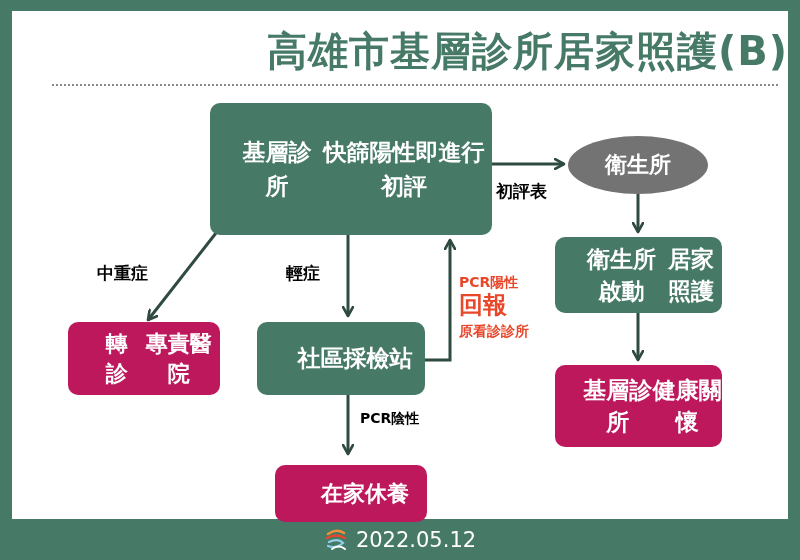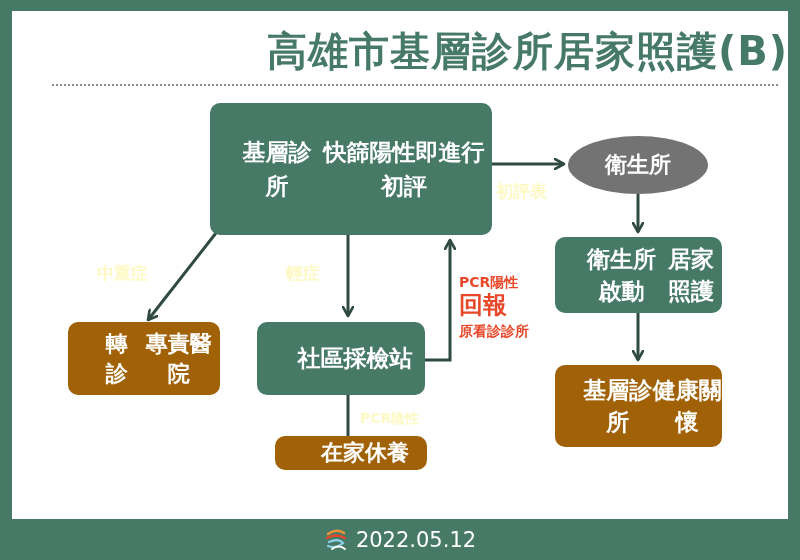--- a/index.html
+++ b/index.html
@@ -37,32 +37,32 @@
       flex-direction: row;
       align-items: center;
       justify-content: center;
       text-align: center;
       color: #ffffff;
       font-weight: bold;
       border-radius: 10px;
       padding-left: 28px;
     }
     .box.green { background: #467a67; }
-    .box.orange { background: #a16207; }
+    .box.orange { background: #be185d; }
     .box span { display: block; }
     .ellipse {
       position: absolute;
       background: #737373;
       border-radius: 50%;
       display: flex; align-items: center; justify-content: center;
       color: #fff; font-weight: bold;
     }
     .label {
       position: absolute;
-      color: #fef9c3;
+      color: #000000;
       font-weight: bold;
       white-space: nowrap;
     }
     .red-label {
       position: absolute;
       color: #e8472a;
       font-weight: bold;
       white-space: nowrap;
       text-align: left;
     }
@@ -126,21 +126,21 @@
 
 <div class="box orange" style="left:68px; top:322px; width:152px; height:73px; font-size:22px; line-height:30px;">
   <span>轉診</span>
   <span>專責醫院</span>
 </div>
 
 <div class="box green" style="left:257px; top:322px; width:168px; height:73px; font-size:23px;">
   <span>社區採檢站</span>
 </div>
 
-<div class="box orange" style="left:275px; top:436px; width:152px; height:34px; font-size:22px;">
+<div class="box orange" style="left:275px; top:465px; width:152px; height:57px; font-size:22px;">
   <span>在家休養</span>
 </div>
 
 <div class="label" style="left:496px; top:180px; font-size:17px;">初評表</div>
 <div class="label" style="left:97px; top:262px; font-size:17px;">中重症</div>
 <div class="label" style="left:286px; top:262px; font-size:17px;">輕症</div>
 <div class="label" style="left:360px; top:410px; font-size:14px;">PCR陰性</div>
 
 <div class="red-label" style="left:459px; top:274px; font-size:14px;">PCR陽性</div>
 <div class="red-label" style="left:459px; top:290px; font-size:24px; line-height:30px;">回報</div>

